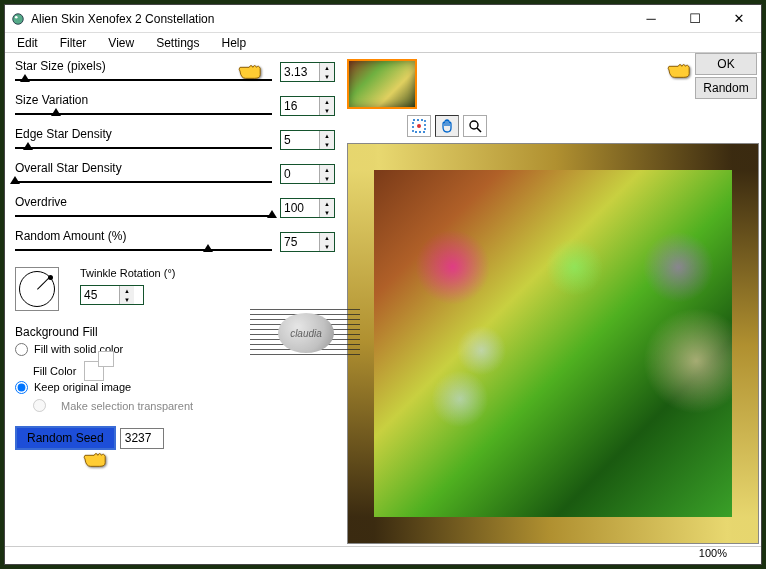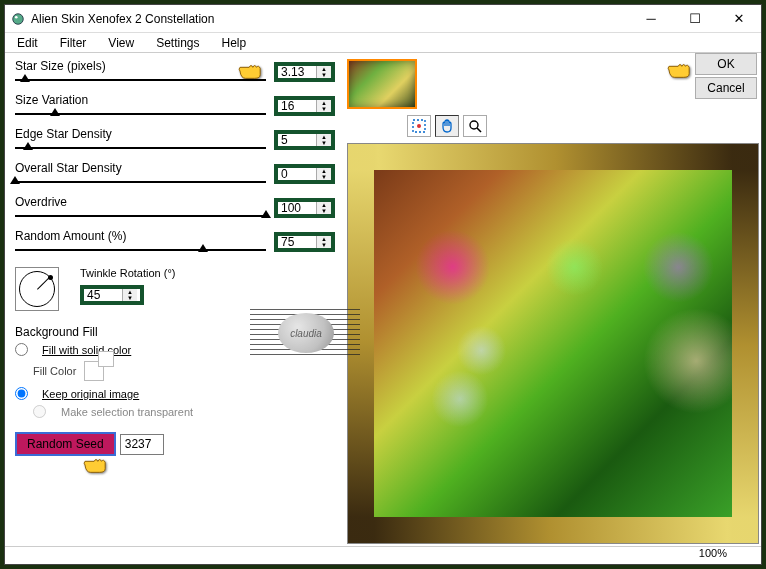--- a/index.html
+++ b/index.html
@@ -14,42 +14,42 @@
 .menubar .menu { font-size: 12px; color: #000; cursor: default; padding: 2px 4px; }
 .content { flex: 1; display: flex; overflow: hidden; }
 .left { width: 340px; padding: 6px 10px 0 10px; display: flex; flex-direction: column; }
 .right { flex: 1; display: flex; flex-direction: column; position: relative; }
 .slider-row { margin-bottom: 8px; }
 .slider-row .label { font-size: 12px; color: #000; margin-bottom: 2px; display: inline-block; }
 .slider-row .controls { display: flex; align-items: center; }
 .slider-track { flex: 1; height: 10px; position: relative; margin-right: 8px; }
 .slider-track::before { content: ""; position: absolute; left: 0; right: 0; top: 4px; height: 2px; background: #000; }
 .slider-thumb { position: absolute; top: -1px; width: 0; height: 0; border-left: 5px solid transparent; border-right: 5px solid transparent; border-bottom: 8px solid #000; transform: translateX(-5px); }
-.spinner { display: flex; border: 4px solid #14532d; height: 20px; }
+.spinner { display: flex; border: 1px solid #14532d; height: 20px; }
 .spinner input { width: 38px; border: none; padding: 0 3px; font-size: 12px; background: #fff; outline: none; }
 .spinner .arrows { width: 15px; display: flex; flex-direction: column; border-left: 1px solid #aaa; }
 .spinner .arr { flex: 1; display: flex; align-items: center; justify-content: center; font-size: 6px; background: #f0f0f0; cursor: default; }
 .slider-full { display:flex; align-items:center; }
 .slider-full .sl-body { flex:1; }
 .twinkle-rot { display: flex; align-items: flex-start; gap: 21px; margin-top: 4px; margin-bottom: 10px; }
 .rot-widget { width: 44px; height: 44px; border: 1px solid #888; background: #fff; position: relative; }
 .rot-circle { position: absolute; left: 3px; top: 3px; width: 36px; height: 36px; border: 1px solid #000; border-radius: 50%; }
 .rot-hand { position: absolute; left: 21px; top: 21px; width: 16px; height: 1.4px; background: #000; transform-origin: 0 0; transform: rotate(-45deg); }
 .rot-dot { position:absolute; width:5px; height:5px; border-radius:50%; background:#000; left:32px; top:7px;}
 .rot-stack { display: flex; flex-direction: column; gap: 6px; }
 .bg-fill { margin-top: 4px; }
 .bg-fill > .lbl { font-size: 12px; margin-bottom: 4px; }
-.radio-row { display: flex; align-items: flex-end; gap: 14px; font-size: 12px; margin-bottom: 5px; text-decoration: underline; }
+.radio-row { display: flex; align-items: flex-start; gap: 6px; font-size: 12px; margin-bottom: 5px; }
 .radio-row input { width:13px; height:13px; }
-.fillcolor-row { display: flex; align-items: center; gap: 8px; padding-left: 18px; font-size: 12px; color: #404040; margin-bottom: 6px; }
+.fillcolor-row { display: flex; align-items: center; gap: 8px; padding-left: 18px; font-size: 12px; color: #000000; margin-bottom: 0; }
 .fillcolor-swatch { width: 20px; height: 20px; border: 1px solid #bbb; background: #fff; position: relative; }
 .fillcolor-swatch2 { width: 16px; height: 16px; border: 1px solid #bbb; background: #fff; position: relative; top:-10px; left:-6px;}
 .check-row { display: flex; align-items: center; gap: 15px; font-size: 12px; color: #888; padding-left: 18px; }
 .seed-row { display: flex; align-items: center; gap: 4px; margin-top: 14px; position:relative; }
-.seed-btn { border: 2px solid #3a6cd6; background: #be185d; padding: 3px 10px; font-size: 12px; color: #000; cursor: default; }
+.seed-btn { border: 2px solid #3a6cd6; background: #1d4ed8; padding: 3px 10px; font-size: 12px; color: #000; cursor: default; }
 .seed-in { border: 1px solid #7a7a7a; width: 44px; height: 21px; padding: 0 4px; font-size: 12px; }
 .btn-area { position: absolute; right: 4px; top: 0; display: flex; flex-direction: column; gap: 2px; }
 .dlg-btn { width: 62px; height: 22px; background: #e5e5e5; border: 1px solid #adadad; font-size: 12px; display: flex; align-items: center; justify-content: center; cursor: default; }
 .thumb-area { position: absolute; left: 2px; top: 6px; }
 .thumb { width: 70px; height: 50px; border: 2px solid #ff8800; background: linear-gradient(135deg,#8b4020,#6fb040,#e0d060,#405020); box-shadow: inset 0 0 8px rgba(0,0,0,.4); }
 .tool-icons { position: absolute; left: 62px; top: 62px; display: flex; gap: 4px; }
 .tool-ic { width: 24px; height: 22px; border: 1px solid #aaa; background: #fff; display: flex; align-items: center; justify-content: center; font-size: 13px; }
 .tool-ic.active { border:1px inset #888; background:#eee; }
 .preview { position: absolute; left: 2px; top: 90px; right: 2px; bottom: 2px; overflow: hidden; border: 1px solid #888; }
 .preview-inner { width:100%; height:100%; background:
@@ -266,21 +266,21 @@
               <path d="M4 12 Q2 10 4 8 L14 8 Q16 4 18 8 Q20 4 22 8 Q24 5 26 9 L26 16 Q26 20 20 20 L10 20 Q5 20 4 12" fill="#ffcc33" stroke="#8a5a00" stroke-width="1"></path>
             </svg>
         </div>
       </div>
 
     </div>
 
     <div class="right">
       <div class="btn-area">
         <div class="dlg-btn">OK</div>
-        <div class="dlg-btn">Cancel</div>
+        <div class="dlg-btn">Random</div>
       </div>
       <div class="hand-cursor" style="right:66px; top:6px;">
         <svg viewBox="0 0 32 24">
             <path d="M4 12 Q2 10 4 8 L14 8 Q16 4 18 8 Q20 4 22 8 Q24 5 26 9 L26 16 Q26 20 20 20 L10 20 Q5 20 4 12" fill="#ffcc33" stroke="#8a5a00" stroke-width="1"></path>
           </svg>
       </div>
 
       <div class="thumb-area">
         <div class="thumb"></div>
       </div>

